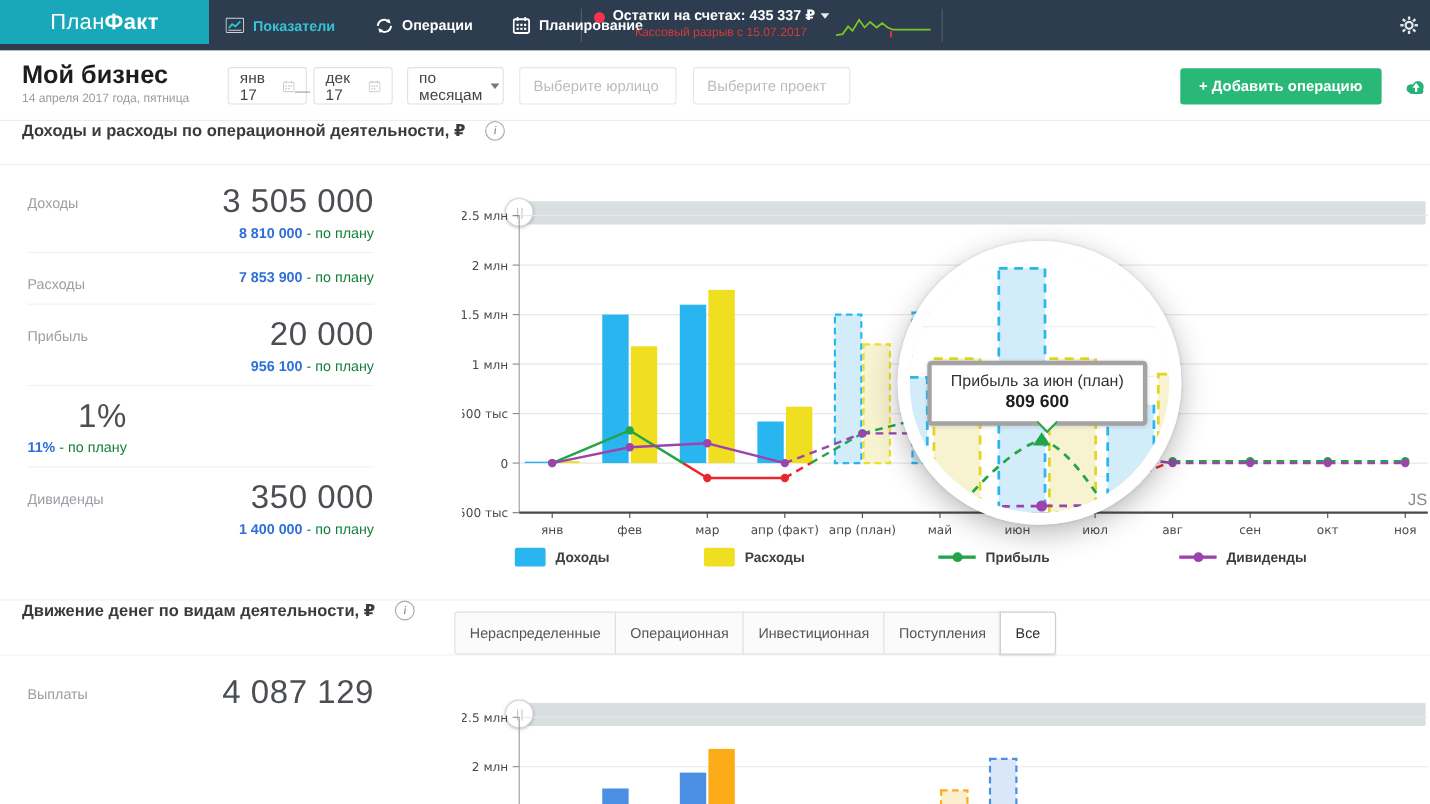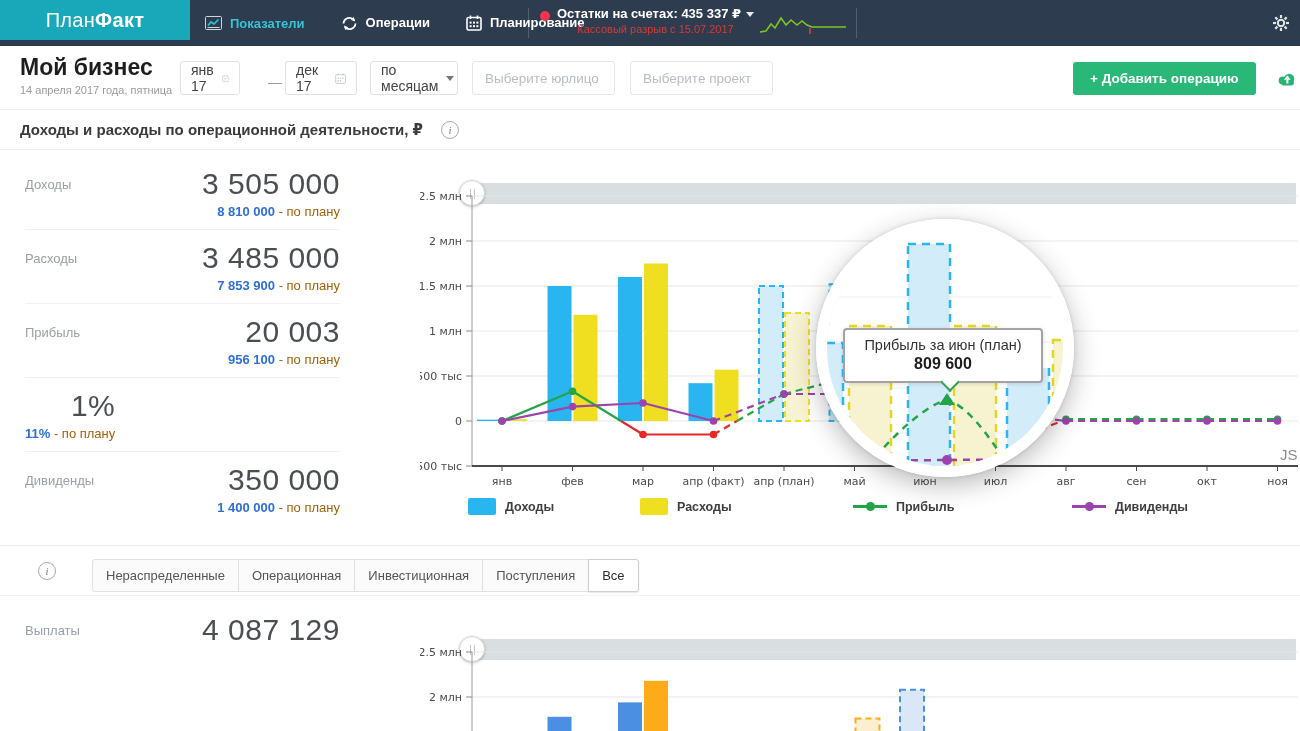--- a/index.html
+++ b/index.html
@@ -35,40 +35,40 @@
   .text-input { position:absolute; top:15px; height:34px; border:1px solid #e6e6e6; border-radius:3px; padding:0 12px; font-size:13.5px; color:#444;
     font-family:"Liberation Sans","DejaVu Sans",sans-serif; }
   .text-input::placeholder { color:#b9bdc1; }
   .caret { width:0; height:0; border-left:4px solid transparent; border-right:4px solid transparent; border-top:5px solid #777; }
   .actions { position:absolute; left:1073px; top:16px; display:flex; align-items:center; gap:20px; white-space:nowrap; }
   .btn-add { height:33px; background:#29b877; color:#fff; font-size:13.5px; font-weight:bold; border:none; border-radius:3px; padding:0 17px; cursor:pointer;
     font-family:"Liberation Sans","DejaVu Sans",sans-serif; }
   .import-link { display:flex; align-items:center; gap:7px; color:#27b376; font-size:13.5px; font-weight:bold; cursor:pointer; }
 
   
-  .sec-title-row { position:relative; display:flex; align-items:center; padding-left:20px; border-bottom:1px solid #f0f0f0; background:#fff; }
+  .sec-title-row { position:relative; display:flex; padding-left:20px; border-bottom:1px solid #f0f0f0; background:#fff; }
   .sec1 .sec-title-row { height:40px; }
   .sec2 { border-top:1px solid #ececec; }
   .sec2 .sec-title-row { height:50px; border-bottom:1px solid #f3f3f3; }
   .sec-title-row h2 { font-size:15px; color:#3b3b3b; }
   .info { width:18px; height:18px; border:1px solid #a9a9a9; border-radius:50%; color:#7c7c7c; font-size:11px; font-style:italic; font-family:"Liberation Serif",serif;
     display:flex; align-items:center; justify-content:center; margin-left:18px; cursor:pointer; flex-shrink:0; }
   .sec-body { display:flex; }
   .sec1 .sec-body { height:395px; }
   .sec2 .sec-body { height:200px; }
 
   .metrics { width:420px; padding:6px 80px 0 25px; }
   .metric-row { display:flex; justify-content:space-between; padding:11px 0 10px; border-bottom:1px solid #f1f1f1; }
   .metrics .metric-row:last-child { border-bottom:none; }
   .m-label { font-size:13px; color:#9aa0a5; padding-top:10px; }
   .m-right { text-align:right; }
   .m-value { font-size:30px; color:#4b4f54; letter-spacing:.5px; }
   .m-plan { font-size:13px; margin-top:3px; }
   .m-plan b { color:#2e6fd8; }
-  .m-suffix { color:#a16207; }
+  .m-suffix { color:#15803d; }
 
   
   .chart-wrap { position:relative; width:880px; flex-shrink:0; }
   .chart-svg { position:absolute; left:0; }
   #chart1 { top:20px; }
   #chart2 { top:30px; }
   .tick { fill:#4a4a4a; font-size:11px; font-family:"DejaVu Sans",sans-serif; }
   .chart-scrollbar { position:absolute; left:52px; right:4px; height:21px; background:#d9dfe0; border-radius:1px; cursor:pointer; }
   .sec1 .chart-scrollbar { top:33px; }
   .sec2 .chart-scrollbar { top:43px; }
@@ -82,21 +82,21 @@
   .swatch { width:28px; height:17px; border-radius:2px; }
   .line-swatch { position:relative; width:34px; height:17px; }
   .ls-line { position:absolute; left:0; top:7px; width:34px; height:3px; }
   .ls-dot { position:absolute; left:13px; top:4px; width:9px; height:9px; border-radius:50%; }
   .legend-label { font-size:12.5px; font-weight:bold; color:#3f3f3f; }
 
   
   .magnifier { position:absolute; left:396px; top:69px; width:258px; height:258px; border-radius:50%;
     border:11px solid #fff; box-shadow:0 8px 26px rgba(40,40,40,.32), 0 0 4px rgba(0,0,0,.12); }
   .mag-inner { position:absolute; inset:0; border-radius:50%; overflow:hidden; background:#fff; box-shadow:inset 0 0 14px rgba(0,0,0,.10); }
-  .mag-tooltip { position:absolute; left:16px; top:98px; width:200px; background:#fff; border:2px solid #a3a3a3; border-radius:4px;
+  .mag-tooltip { position:absolute; left:16px; top:98px; width:200px; background:#fff; border:4px solid #a3a3a3; border-radius:4px;
     padding:7px 6px 8px; text-align:center; box-shadow:0 1px 4px rgba(0,0,0,.12); }
   .mt-title { font-size:14.5px; color:#333; }
   .mt-value { font-size:16px; font-weight:bold; color:#1e1e1e; margin-top:2px; }
   .mag-tooltip:after { content:""; position:absolute; left:98px; bottom:-8px; width:12px; height:12px; background:#fff;
     border-right:2px solid #2ea44f; border-bottom:2px solid #2ea44f; transform:rotate(45deg); }
 
   
   .tabs { display:flex; margin-left:36px;margin-top:10px; }
   .tab { border:1px solid #e0e0e0; background:#fbfbfb; color:#555; font-size:13px; padding:8px 13px; margin-left:-1px; cursor:pointer;
     font-family:"Liberation Sans","DejaVu Sans",sans-serif; }
@@ -178,21 +178,21 @@
           <line x1="5.4" y1="12.6" x2="3.3" y2="14.7"></line>
       </g>
     </svg>
   </header>
 
   <div class="header-row">
     <div class="title-block">
       <h1>Мой бизнес</h1>
       <div class="page-date">14 апреля 2017 года, пятница</div>
     </div>
-    <div class="date-box" style="left:180px;width:60px">
+    <div class="date-box" style="left:207px;width:72px">
       <span>янв 17</span>
       <svg width="15" height="15" viewBox="0 0 16 16">
         <rect x="1" y="2.5" width="14" height="12.5" rx="1.5" fill="none" stroke="#c9ced2" stroke-width="1.4"></rect>
         <line x1="4.5" y1="0.5" x2="4.5" y2="4" stroke="#c9ced2" stroke-width="1.4"></line>
         <line x1="11.5" y1="0.5" x2="11.5" y2="4" stroke="#c9ced2" stroke-width="1.4"></line>
         <g fill="#c9ced2">
             <rect x="3.6" y="6.6" width="2" height="2"></rect>
             <rect x="7" y="6.6" width="2" height="2"></rect>
             <rect x="10.4" y="6.6" width="2" height="2"></rect>
             <rect x="3.6" y="10.2" width="2" height="2"></rect>
@@ -249,28 +249,27 @@
           <div class="metric-row">
             <div class="m-label">Доходы</div>
             <div class="m-right">
               <div class="m-value">3 505 000</div>
               <div class="m-plan"><b>8 810 000</b><span class="m-suffix"> - по плану</span></div>
             </div>
           </div>
           <div class="metric-row">
             <div class="m-label">Расходы</div>
             <div class="m-right">
-              <div class="m-value">3 485 000</div>
               <div class="m-plan"><b>7 853 900</b><span class="m-suffix"> - по плану</span></div>
             </div>
           </div>
           <div class="metric-row">
             <div class="m-label">Прибыль</div>
             <div class="m-right">
-              <div class="m-value">20 003</div>
+              <div class="m-value">20 000</div>
               <div class="m-plan"><b>956 100</b><span class="m-suffix"> - по плану</span></div>
             </div>
           </div>
           <div class="metric-row">
             <div class="m-right">
               <div class="m-value">1%</div>
               <div class="m-plan"><b>11%</b><span class="m-suffix"> - по плану</span></div>
             </div>
           </div>
           <div class="metric-row">
@@ -457,20 +456,21 @@
               <div class="mt-value">809 600</div>
             </div>
           </div>
         </div>
       </div>
     </div>
   </section>
 
   <section class="sec2">
     <div class="sec-title-row">
+      <h2>Движение денег по видам деятельности, ₽</h2>
       <span class="info">i</span>
       <div class="tabs" id="tabs2">
           <button class="tab">Нераспределенные</button>
           <button class="tab">Операционная</button>
           <button class="tab">Инвестиционная</button>
           <button class="tab">Поступления</button>
           <button class="tab active">Все</button>
         </div>
     </div>
     <div class="sec-body">

